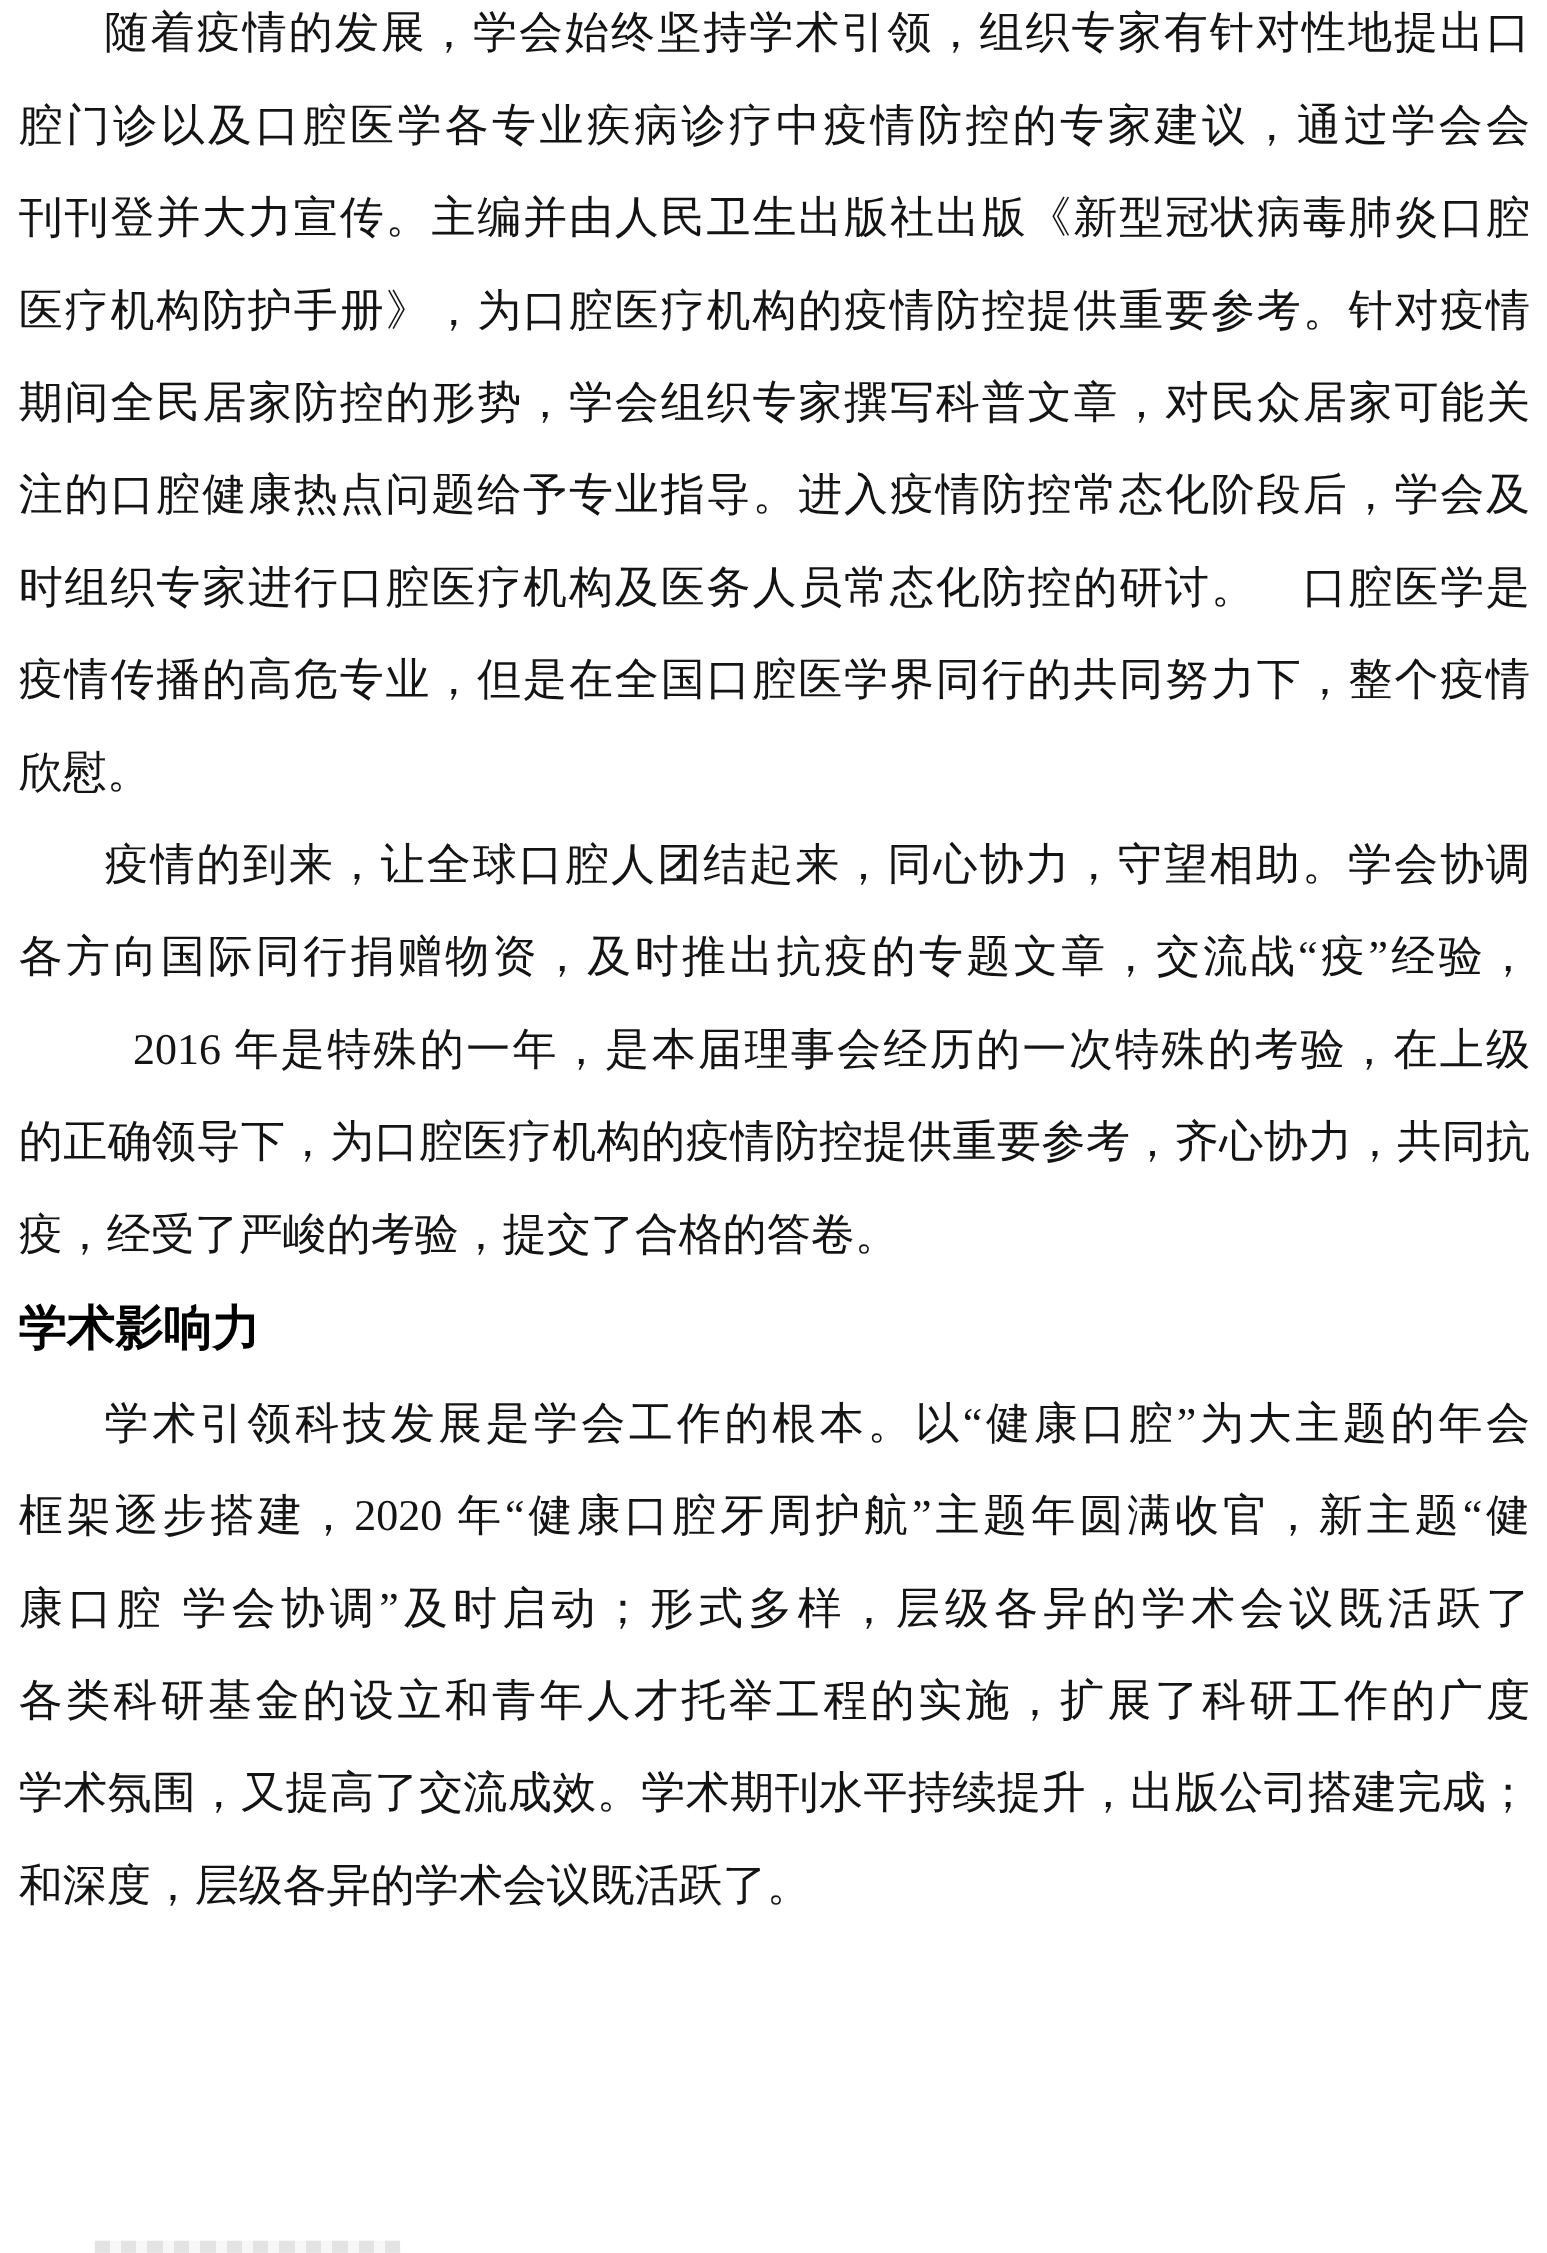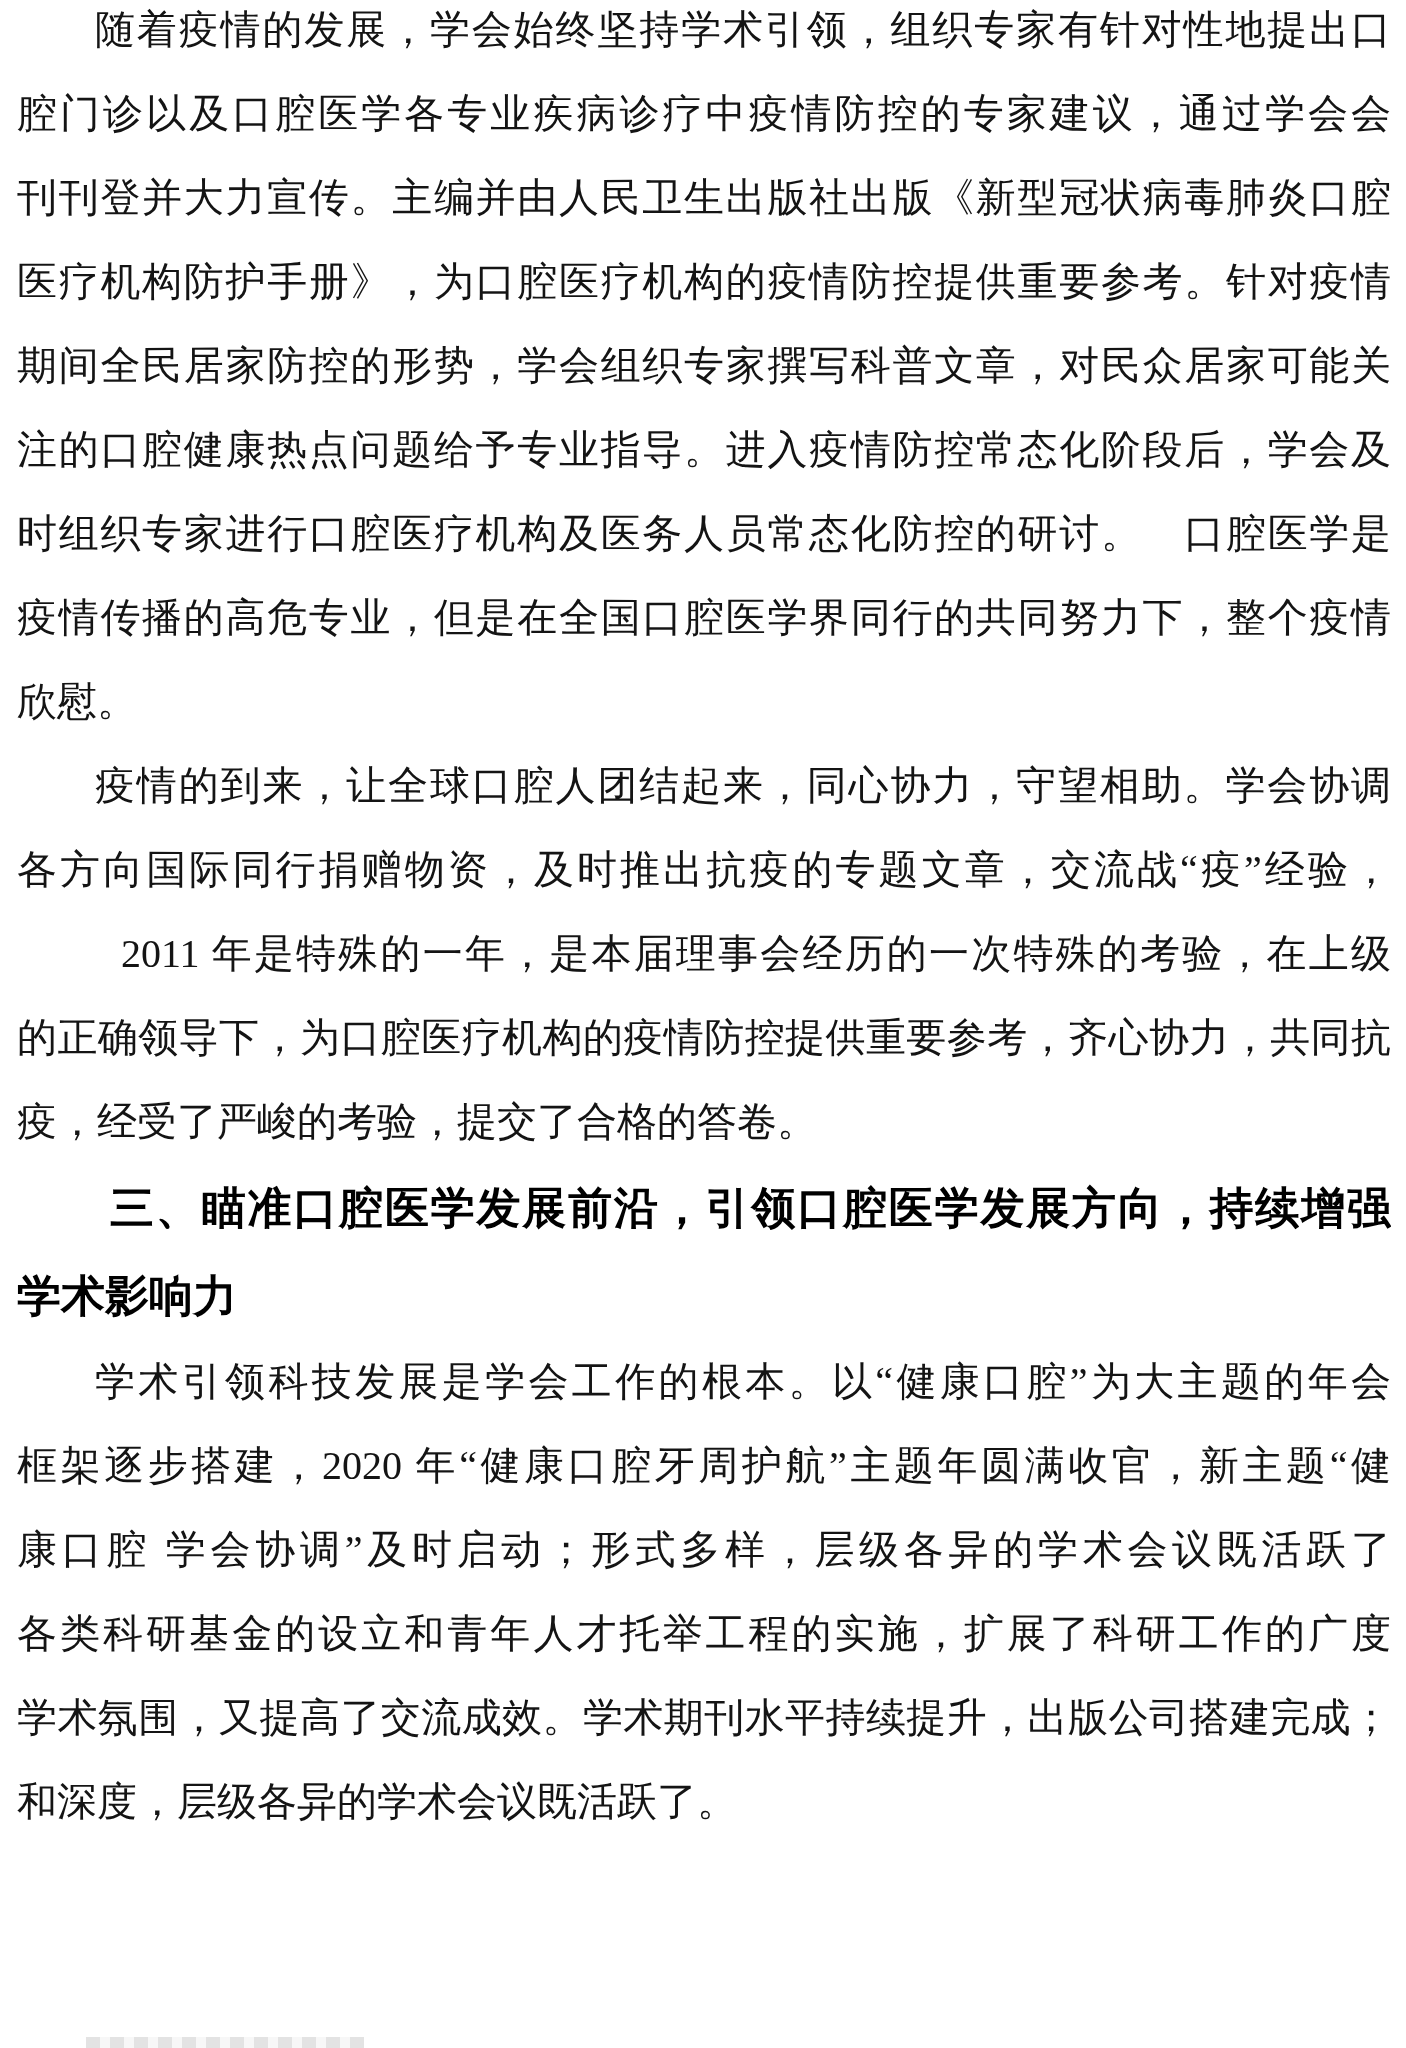--- a/index.html
+++ b/index.html
@@ -69,24 +69,23 @@
   <div class="ln">腔门诊以及口腔医学各专业疾病诊疗中疫情防控的专家建议，通过学会会</div>
   <div class="ln">刊刊登并大力宣传。主编并由人民卫生出版社出版《新型冠状病毒肺炎口腔</div>
   <div class="ln">医疗机构防护手册》，为口腔医疗机构的疫情防控提供重要参考。针对疫情</div>
   <div class="ln">期间全民居家防控的形势，学会组织专家撰写科普文章，对民众居家可能关</div>
   <div class="ln">注的口腔健康热点问题给予专业指导。进入疫情防控常态化阶段后，学会及</div>
   <div class="ln">时组织专家进行口腔医疗机构及医务人员常态化防控的研讨。　口腔医学是</div>
   <div class="ln">疫情传播的高危专业，但是在全国口腔医学界同行的共同努力下，整个疫情</div>
   <div class="ln ln-last">欣慰。</div>
   <div class="ln ln-indent">疫情的到来，让全球口腔人团结起来，同心协力，守望相助。学会协调</div>
   <div class="ln">各方向国际同行捐赠物资，及时推出抗疫的专题文章，交流战“疫”经验，</div>
-  <div class="ln ln-indent-lg">2011 年是特殊的一年，是本届理事会经历的一次特殊的考验，在上级</div>
+  <div class="ln ln-indent-lg">2016 年是特殊的一年，是本届理事会经历的一次特殊的考验，在上级</div>
   <div class="ln">的正确领导下，为口腔医疗机构的疫情防控提供重要参考，齐心协力，共同抗</div>
   <div class="ln ln-last">疫，经受了严峻的考验，提交了合格的答卷。</div>
-  <div class="ln ln-heading ln-heading-first">三、瞄准口腔医学发展前沿，引领口腔医学发展方向，持续增强</div>
   <div class="ln ln-heading ln-last">学术影响力</div>
   <div class="ln ln-indent">学术引领科技发展是学会工作的根本。以“健康口腔”为大主题的年会</div>
   <div class="ln">框架逐步搭建，2020 年“健康口腔牙周护航”主题年圆满收官，新主题“健</div>
   <div class="ln">康口腔 学会协调”及时启动；形式多样，层级各异的学术会议既活跃了</div>
   <div class="ln">各类科研基金的设立和青年人才托举工程的实施，扩展了科研工作的广度</div>
   <div class="ln">学术氛围，又提高了交流成效。学术期刊水平持续提升，出版公司搭建完成；</div>
   <div class="ln ln-last">和深度，层级各异的学术会议既活跃了。</div>
 </div>
 
 <div class="cutoff-strip"></div>

